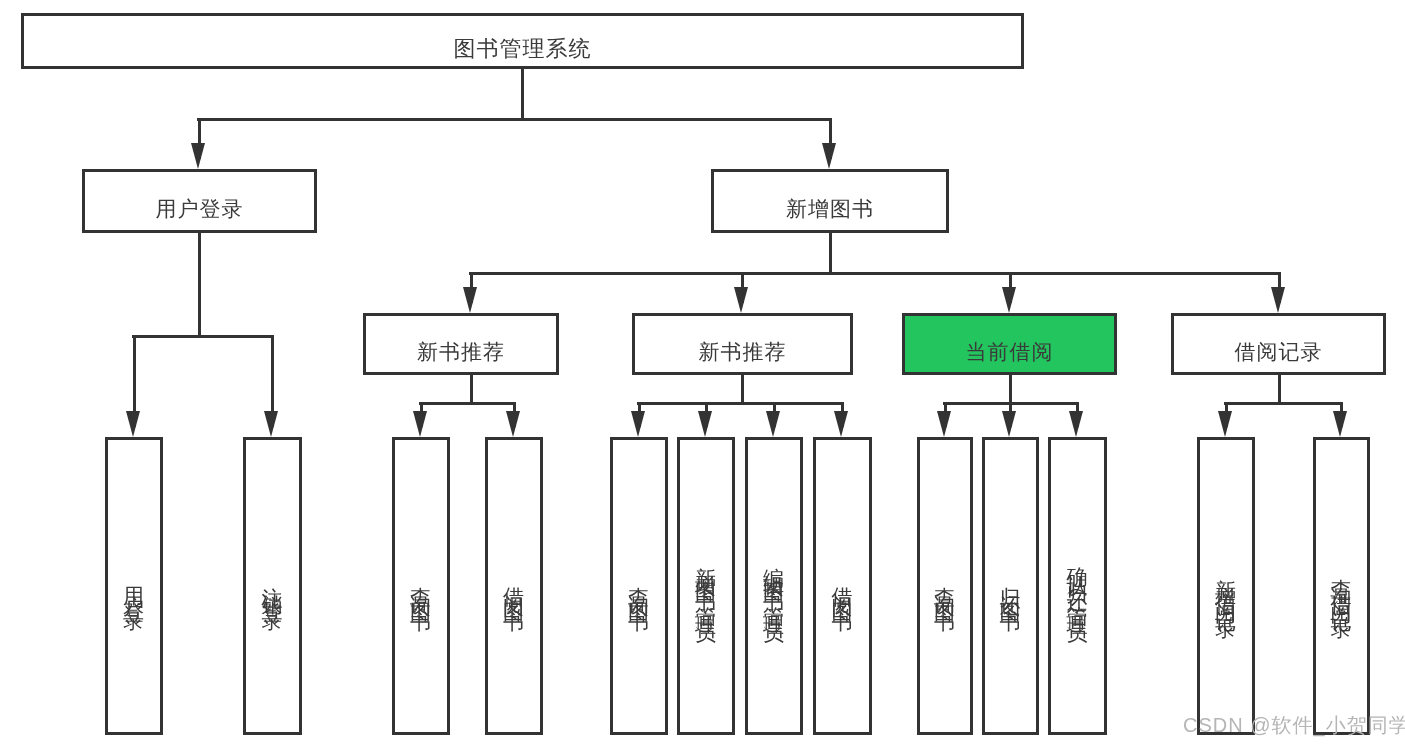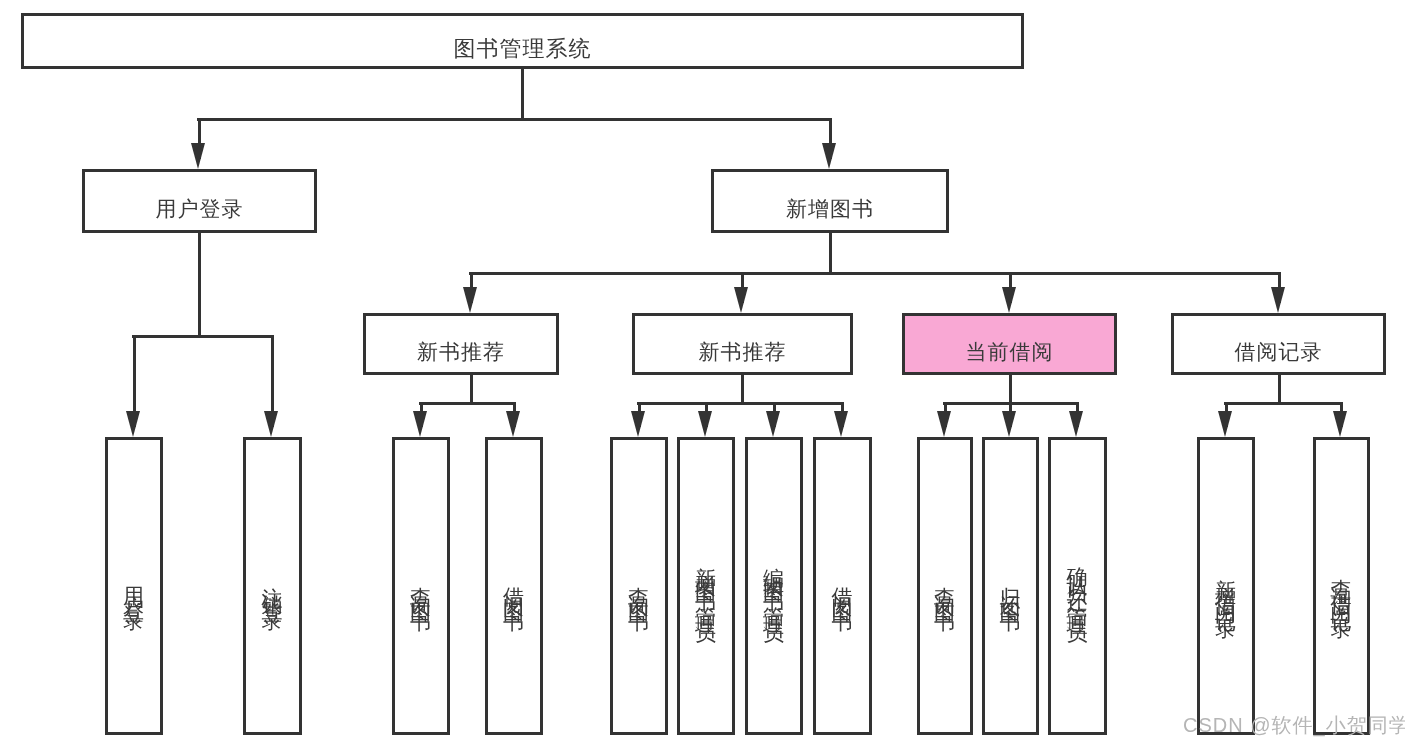--- a/index.html
+++ b/index.html
@@ -44,21 +44,21 @@
       </div>
       <div class="node h" style="left: 711px; top: 169px; width: 238px; height: 64px; border-color: rgb(51, 51, 51); color: rgb(58, 58, 58); background: rgb(255, 255, 255);">
         <span class="lbl">新增图书</span>
       </div>
       <div class="node h" style="left: 363px; top: 313px; width: 196px; height: 62px; border-color: rgb(51, 51, 51); color: rgb(58, 58, 58); background: rgb(255, 255, 255);">
         <span class="lbl">新书推荐</span>
       </div>
       <div class="node h" style="left: 632px; top: 313px; width: 221px; height: 62px; border-color: rgb(51, 51, 51); color: rgb(58, 58, 58); background: rgb(255, 255, 255);">
         <span class="lbl">新书推荐</span>
       </div>
-      <div class="node h" style="left: 902px; top: 313px; width: 215px; height: 62px; border-color: rgb(51, 51, 51); color: rgb(58, 58, 58); background: #f9a8d4;">
+      <div class="node h" style="left: 902px; top: 313px; width: 215px; height: 62px; border-color: rgb(51, 51, 51); color: rgb(58, 58, 58); background: #22c55e;">
         <span class="lbl">当前借阅</span>
       </div>
       <div class="node h" style="left: 1171px; top: 313px; width: 215px; height: 62px; border-color: rgb(51, 51, 51); color: rgb(58, 58, 58); background: rgb(255, 255, 255);">
         <span class="lbl">借阅记录</span>
       </div>
       <div class="node v" style="left: 105px; top: 437px; width: 58px; height: 298px; border-color: rgb(51, 51, 51); color: rgb(58, 58, 58); background: rgb(255, 255, 255);">
         <span class="lbl">用户登录</span>
       </div>
       <div class="node v" style="left: 243px; top: 437px; width: 59px; height: 298px; border-color: rgb(51, 51, 51); color: rgb(58, 58, 58); background: rgb(255, 255, 255);">
         <span class="lbl">注销登录</span>

